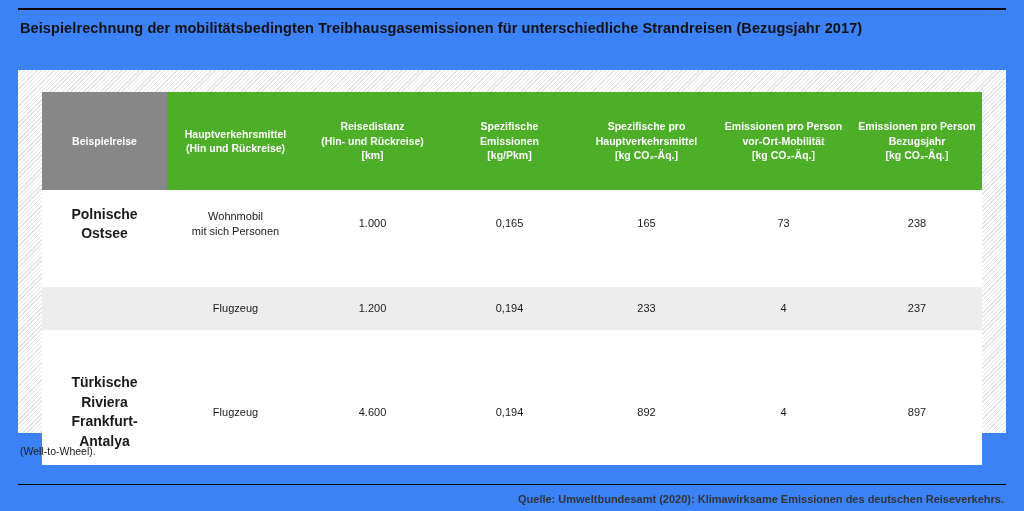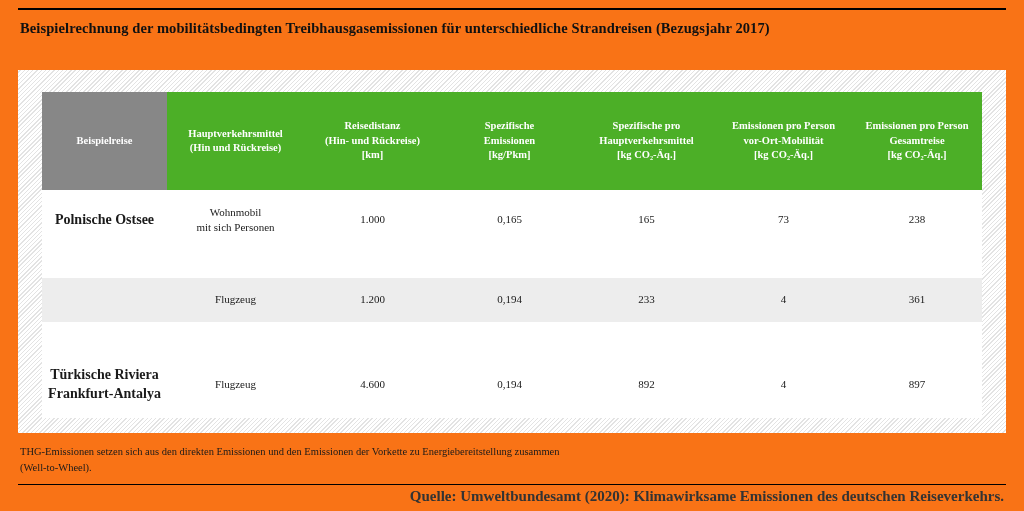--- a/index.html
+++ b/index.html
@@ -6,23 +6,22 @@
   html, body {
     margin: 0; padding: 0;
     width: 1024px; height: 511px;
     background: #ffffff;
     font-family: "Liberation Sans", sans-serif;
     color: #1a1a1a;
   }
   #page {
     position: relative;
     width: 1024px; height: 511px;
-    background: #f97316;
+    background: #3b82f6;
     overflow: hidden;
-    font-family: Liberation Serif, serif;
   }
   .rule-top {
     position: absolute;
     left: 18px; right: 18px; top: 8px;
     height: 2px;
     background: #000000;
   }
   .title {
     position: absolute;
     left: 20px; top: 18px;
@@ -111,21 +110,21 @@
   }
   .rule-bottom {
     position: absolute;
     left: 18px; right: 18px; bottom: 26px;
     height: 1px;
     background: #000000;
   }
   .source {
     position: absolute;
     right: 20px; bottom: 6px;
-    font-size: 15px;
+    font-size: 11px;
     font-weight: bold;
     color: #333333;
     text-align: right;
     margin-left: 44px;
   }
 </style>
 </head>
 <body>
 
 <div id="page">
@@ -171,21 +170,21 @@
             <div>Hauptverkehrsmittel</div>
             <div>[kg CO₂-Äq.]</div>
           </th>
           <th>
             <div>Emissionen pro Person</div>
             <div>vor-Ort-Mobilität</div>
             <div>[kg CO₂-Äq.]</div>
           </th>
           <th>
             <div>Emissionen pro Person</div>
-            <div>Gesamtreise</div>
+            <div>Bezugsjahr</div>
             <div>[kg CO₂-Äq.]</div>
           </th>
         </tr>
       </thead>
       <tbody>
 
         <tr class="body-row">
           <td class="rowlabel">
             <div>Polnische Ostsee</div>
             <div></div>
@@ -210,21 +209,21 @@
           <td class="rowlabel">
             <div></div>
           </td>
           <td>
             <div>Flugzeug</div>
           </td>
           <td>1.200</td>
           <td>0,194</td>
           <td>233</td>
           <td>4</td>
-          <td>361</td>
+          <td>237</td>
         </tr>
 
         <tr class="sep-row">
           <td colspan="7"></td>
         </tr>
 
         <tr class="body-row">
           <td class="rowlabel">
             <div>Türkische Riviera</div>
             <div>Frankfurt-Antalya</div>
@@ -237,21 +236,20 @@
           <td>892</td>
           <td>4</td>
           <td>897</td>
         </tr>
 
       </tbody>
     </table>
   </div>
 
   <div class="footnote">
-    <div>THG-Emissionen setzen sich aus den direkten Emissionen und den Emissionen der Vorkette zu Energiebereitstellung zusammen</div>
     <div>(Well-to-Wheel).</div>
   </div>
 
   <div class="rule-bottom"></div>
 
   <div class="source">Quelle: Umweltbundesamt (2020): Klimawirksame Emissionen des deutschen Reiseverkehrs.</div>
 
 </div>
 
 </body></html>

